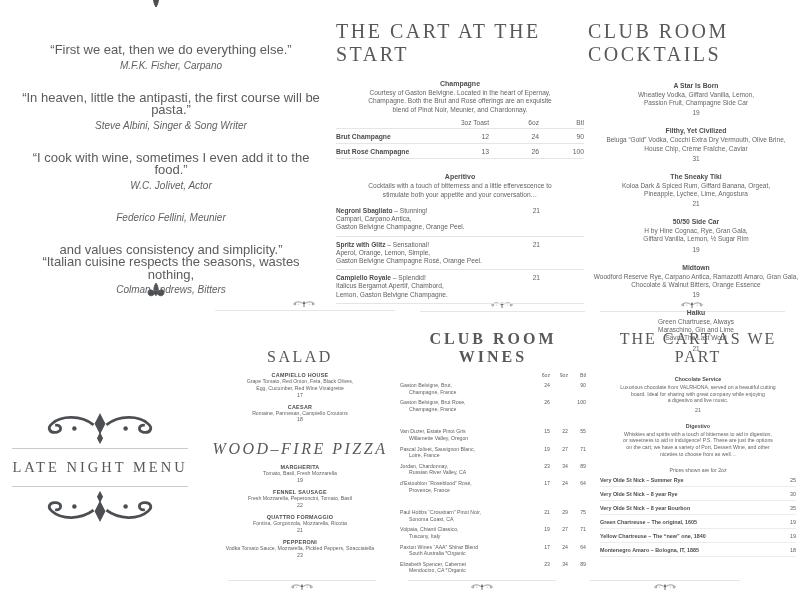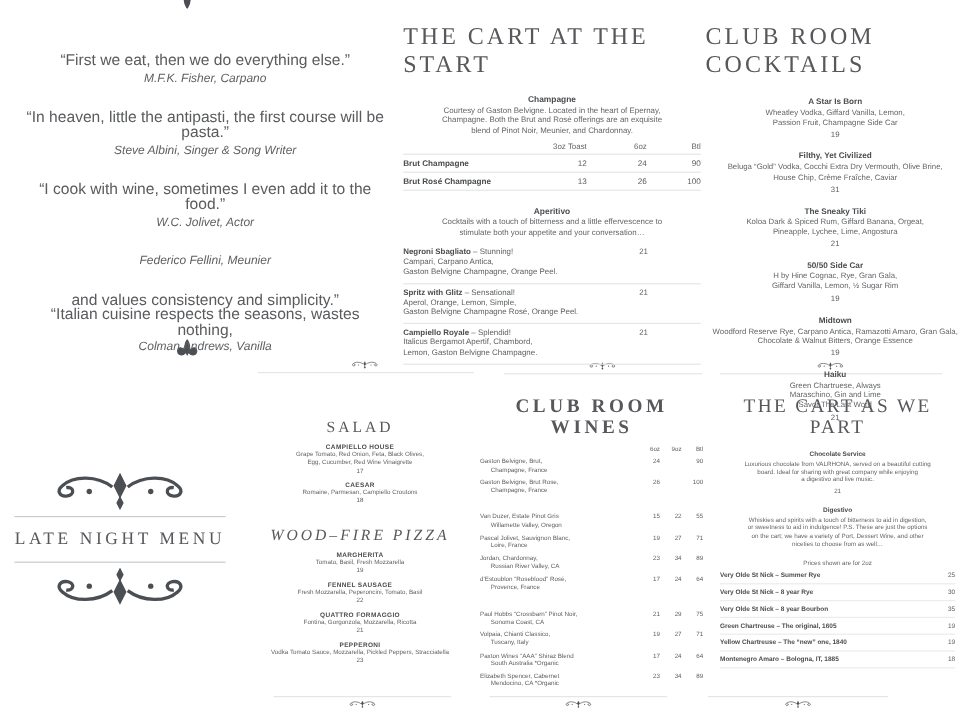--- a/index.html
+++ b/index.html
@@ -37,26 +37,26 @@
   .ap-price{width:36px;text-align:right;margin-right:44px;}
 
   
   .cocktails{left:588px;top:20px;width:216px;text-align:center;}
   .ck-item{margin-top:11px;}
   .ck-name{font-size:6.8px;font-weight:bold;color:#4a4c4f;}
   .ck-lines{font-size:6.5px;line-height:8.2px;margin-top:2px;color:#626467;}
   .ck-price{font-size:6.5px;margin-top:2px;}
 
   
-  .late{left:12px;top:393px;width:176px;text-align:center;}
+  .late{left:12px;top:412px;width:176px;text-align:center;}
   .late .title{font-size:14.5px;letter-spacing:3px;margin:10px 0;}
 
   
   .midbot{left:195px;top:348px;width:210px;text-align:center;}
-  .small-title{font-size:13px;letter-spacing:2.5px;text-align:center;}
+  .small-title{font-size:16px;letter-spacing:2.5px;text-align:center;}
   .mi{margin-top:6px;}
   .mi-name{font-size:5.4px;font-weight:bold;color:#4a4c4f;letter-spacing:.3px;}
   .mi-desc{font-size:5.2px;line-height:6.8px;color:#626467;}
   .mi-price{font-size:5.2px;}
   .pizza-title{margin-top:18px;font-style:italic;}
 
   
   .wines{left:400px;top:330px;width:186px;}
   .wines .small-title{font-size:16px;letter-spacing:3px;font-weight:bold;}
   .w-head{display:flex;font-size:5.2px;margin-top:6px;color:#626467;}
@@ -153,21 +153,21 @@
       <div class="qauthor">W.C. Jolivet, Actor</div>
     </div>
     <div class="quote">
       <div class="qauthor">Federico Fellini, Meunier</div>
     </div>
     <div class="quote">
       <div class="qtext">
           <span class="line">and values consistency and simplicity.”</span>
           <span class="line">“Italian cuisine respects the seasons, wastes nothing,</span>
         </div>
-      <div class="qauthor">Colman Andrews, Vanilla</div>
+      <div class="qauthor">Colman Andrews, Bitters</div>
     </div>
   </div>
 
   <div class="abs cart-start">
     <div class="serif big-title">THE CART AT THE START</div>
     <div class="sec-head">Champagne</div>
     <div class="desc">
       <span class="line">Courtesy of Gaston Belvigne.  Located in the heart of Epernay,</span>
       <span class="line">Champagne.  Both the Brut and Rosé offerings are an exquisite</span>
       <span class="line">blend of Pinot Noir, Meunier, and Chardonnay.</span>

